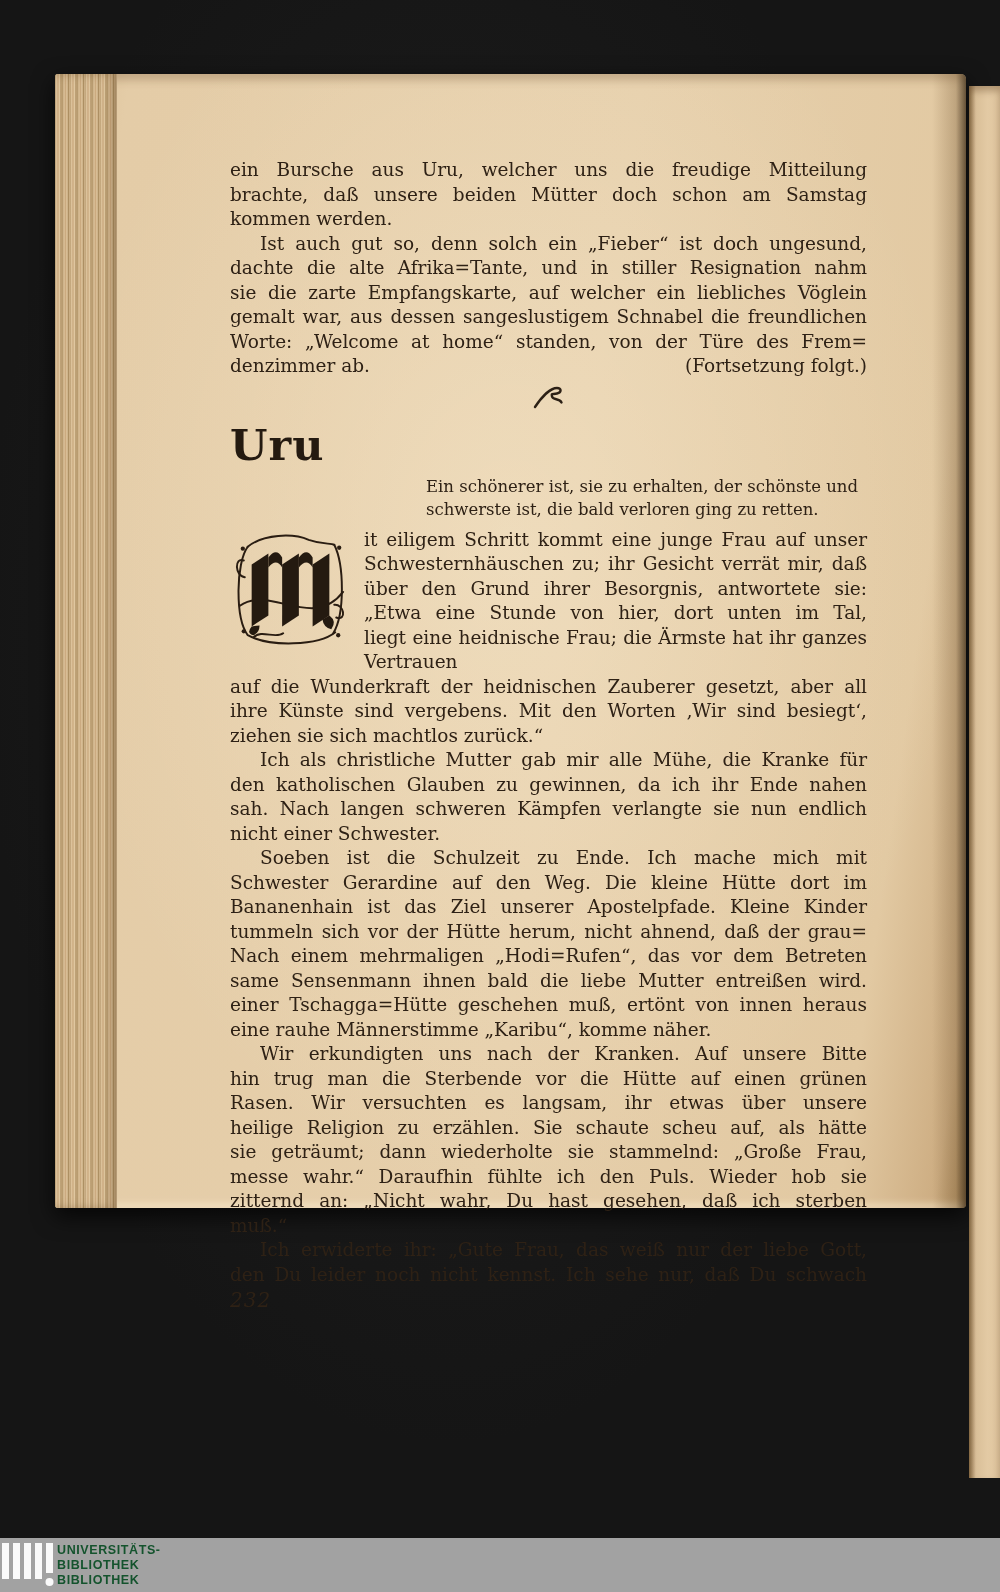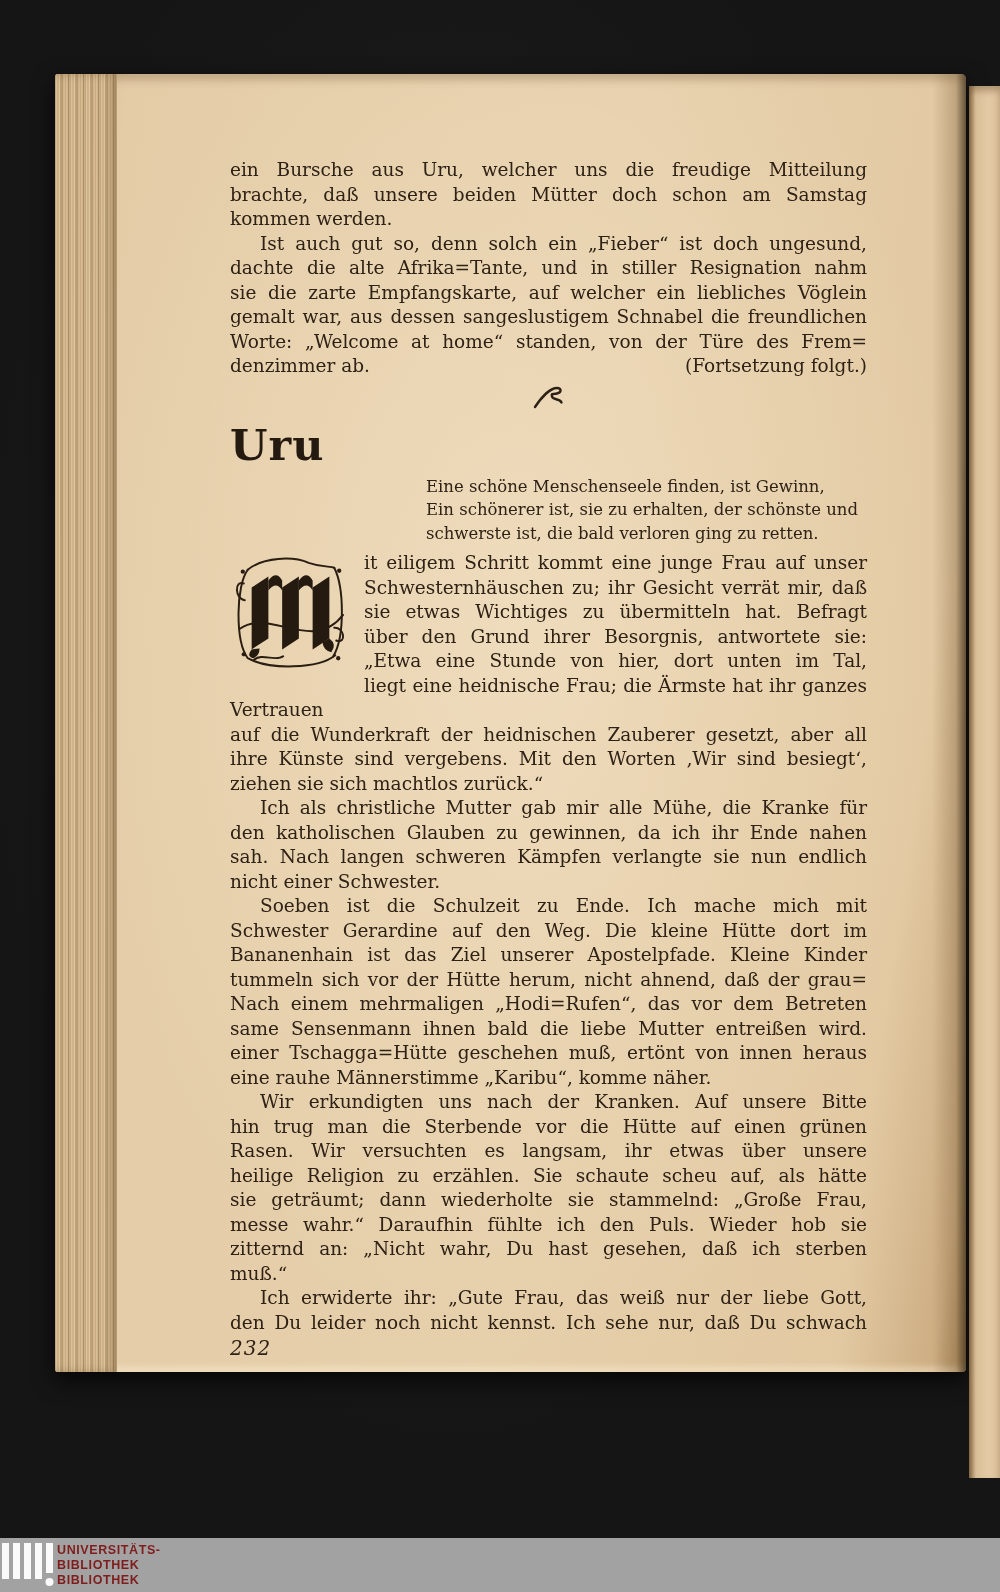--- a/index.html
+++ b/index.html
@@ -8,21 +8,21 @@
 
   .stage {
     position: relative; width: 1000px; height: 1592px;
     background:
       radial-gradient(ellipse at 45% 40%, rgba(60,60,60,0.25), rgba(0,0,0,0) 60%),
       #151515;
   }
 
   
   .page {
-    position: absolute; left: 55px; top: 74px; width: 911px; height: 1298px;
+    position: absolute; left: 55px; top: 74px; width: 911px; height: 1134px;
     background:
       radial-gradient(ellipse at 50% 42%, rgba(255,244,220,0.35), rgba(0,0,0,0) 70%),
       linear-gradient(98deg, #d7bc93 0%, #e4cca7 7%, #e6cfab 55%, #e2c9a2 88%, #cdad82 97%, #b2905f 100%);
     border-radius: 3px 5px 4px 3px;
     box-shadow: inset 0 6px 9px rgba(110,80,45,0.30), inset 0 -5px 7px rgba(255,243,215,0.45),
                 0 8px 22px rgba(0,0,0,0.75);
   }
 
   
   .page-edges {
@@ -83,21 +83,21 @@
   
   .wm-bar {
     position: absolute; left: 0; bottom: 0; width: 1000px; height: 54px;
     background: #a2a2a2;
   }
   .wm-logo { position: absolute; left: 2px; top: 4px; }
   .wm-text {
     position: absolute; left: 57px; top: 5px;
     font-family: "Liberation Sans", "DejaVu Sans", sans-serif;
     font-size: 12.5px; font-weight: bold; line-height: 15px;
-    letter-spacing: 0.6px; color: #7f1d1d;
+    letter-spacing: 0.6px; color: #14532d;
   }
 </style>
 </head>
 <body>
 
 <div class="stage">
 
   <div class="page">
     <div class="page-edges"></div>
     <div class="gutter-shade"></div>
@@ -129,21 +129,20 @@
       <div class="ornament-row">
         <svg width="34" height="28" viewBox="0 0 34 28">
           <path d="M3,23 C9,14 18,4 25,4 C30,4 29.5,8.5 25,9.5 C20.5,10.5 19,9 20,12.5 C21,16.5 27.5,14 29.5,18.5" fill="none" stroke="#2c2015" stroke-width="2.4" stroke-linecap="round"></path>
         </svg>
       </div>
 
       <div class="chapter-heading">Uru</div>
 
       <div class="motto">
         <div>
-            <div class="tline">Eine schöne Menschenseele finden, ist Gewinn,</div>
             <div class="tline">Ein schönerer ist, sie zu erhalten, der schönste und</div>
             <div class="tline">schwerste ist, die bald verloren ging zu retten.</div>
           </div>
       </div>
 
       <div class="para">
         <div class="dropcap">
           <svg viewBox="0 0 120 120">
             <g fill="none" stroke="#2a1d12" stroke-width="2" stroke-linecap="round">
               <path d="M16,16 C4,32 3,88 16,106 C38,118 88,117 105,103"></path>
@@ -167,21 +166,20 @@
               <circle cx="11" cy="18" r="2.2"></circle>
                 <circle cx="109" cy="17" r="2.2"></circle>
               <circle cx="12" cy="102" r="2.2"></circle>
                 <circle cx="108" cy="106" r="2.2"></circle>
             </g>
           </svg>
         </div>
         <div>
             <div class="tline">it eiligem Schritt kommt eine junge Frau auf unser</div>
             <div class="tline">Schwesternhäuschen zu; ihr Gesicht verrät mir, daß</div>
-            <div class="tline">sie etwas Wichtiges zu übermitteln hat. Befragt</div>
             <div class="tline">über den Grund ihrer Besorgnis, antwortete sie:</div>
             <div class="tline">„Etwa eine Stunde von hier, dort unten im Tal,</div>
             <div class="tline">liegt eine heidnische Frau; die Ärmste hat ihr ganzes Vertrauen</div>
             <div class="tline">auf die Wunderkraft der heidnischen Zauberer gesetzt, aber all</div>
             <div class="tline">ihre Künste sind vergebens. Mit den Worten ‚Wir sind besiegt‘,</div>
             <div class="tline">ziehen sie sich machtlos zurück.“</div>
           </div>
       </div>
 
       <div class="para indent">

